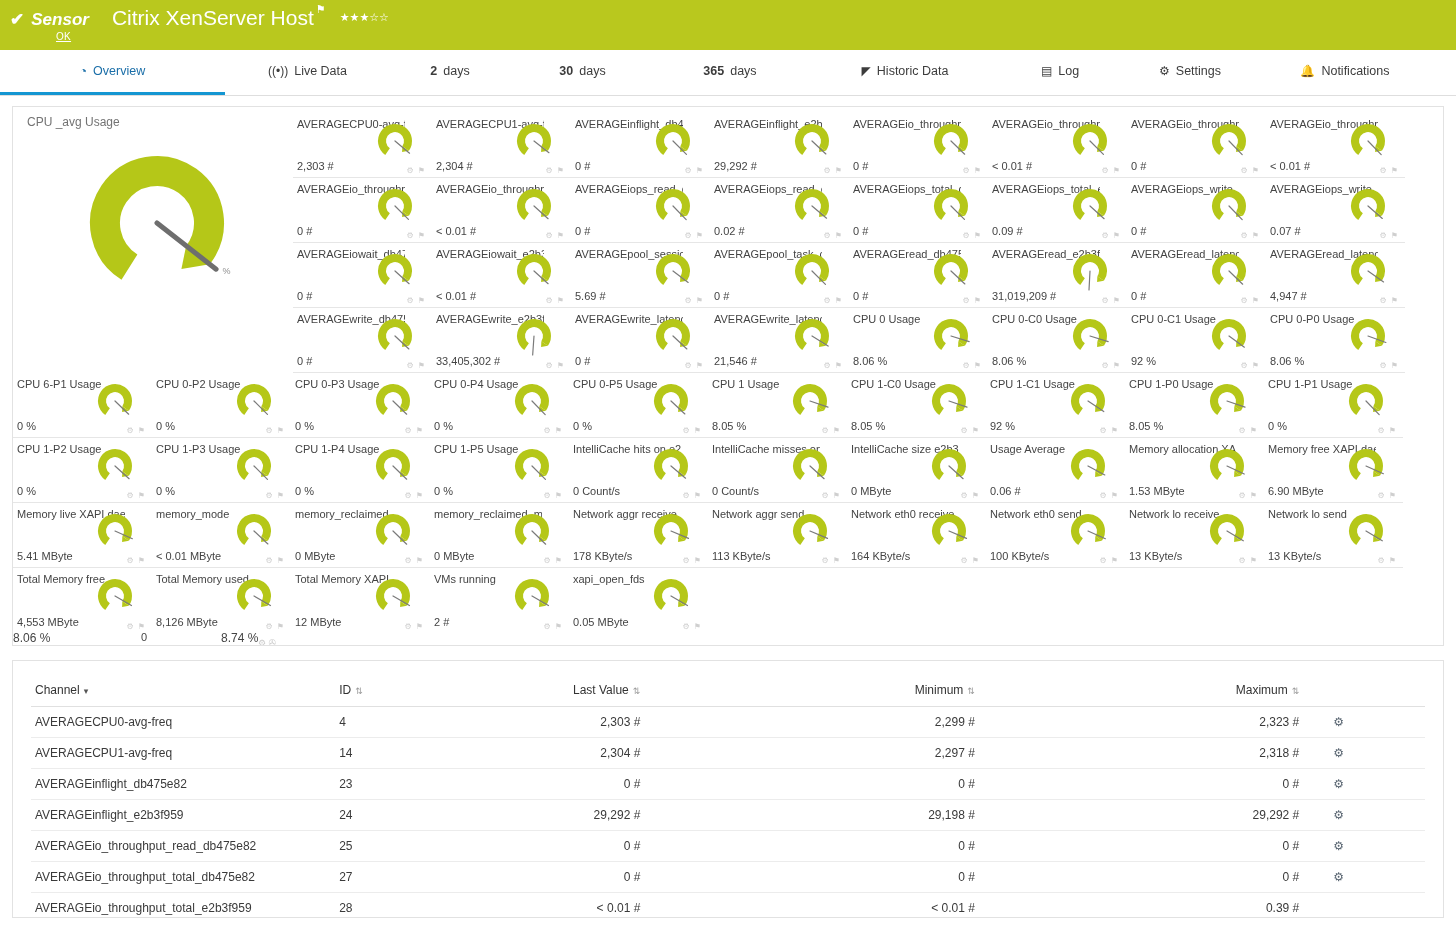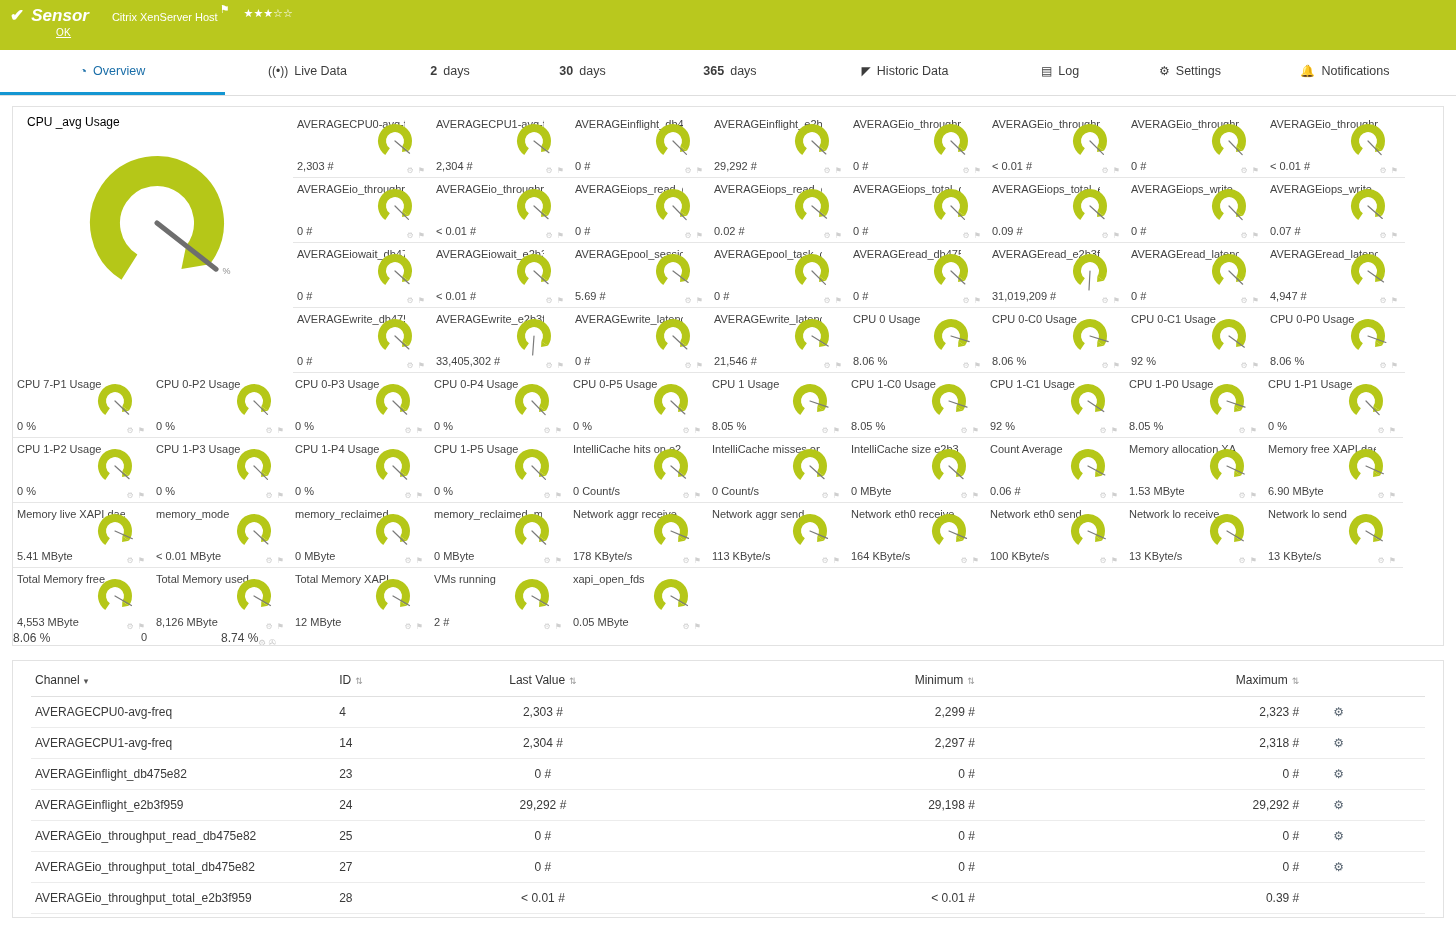--- a/index.html
+++ b/index.html
@@ -17,21 +17,21 @@
   .hdr {
     height:50px;
     background:#b9c81e;
     color:#ffffff;
     position:relative;
     padding:6px 0 0 10px;
   }
   .hdr-line { display:flex; align-items:baseline; }
   .hdr-check { font-size:17px; font-weight:bold; margin-right:7px; line-height:1; }
   .hdr-kind { font-style:italic; font-weight:bold; font-size:17px; margin-right:23px; }
-  .hdr-title { font-size:11px; }
+  .hdr-title { font-size:21px; }
   .hdr-flag { font-size:11px; margin-left:2px; align-self:flex-start; position:relative; top:-3px; }
   .hdr-stars { margin-left:14px; font-size:11px; letter-spacing:0px; color:#ffffff; position:relative; top:-4px; }
   .hdr-status { font-size:10px; margin-left:46px; margin-top:1px; letter-spacing:.3px;text-decoration:underline; }
 
   
   .tabs {
     height:46px;
     border-bottom:1px solid #dedede;
     display:flex;
     align-items:stretch;
@@ -59,21 +59,21 @@
     height:540px;
     display:flex;
     overflow:hidden;
   }
   .big-gauge-cell {
     width:280px;
     padding:8px 10px 0 14px;
     position:relative;
     flex:0 0 280px;
   }
-  .bg-title { font-size:12px; color:#000000; margin-bottom:2px; }
+  .bg-title { font-size:12px; color:#737373; margin-bottom:2px; }
   .bg-wrap { position:relative; width:260px; height:165px; }
   .bg-foot { position:absolute; left:0; bottom:0; width:265px; font-size:12px; color:#444; }
   .bg-foot .v-left { position:absolute; left:0; bottom:0; }
   .bg-foot .v-mid  { position:absolute; left:128px; bottom:2px; font-size:11px; }
   .bg-foot .v-right{ position:absolute; left:208px; bottom:0; }
   .bg-icons { position:absolute; right:2px; bottom:-3px; color:#cccccc; font-size:9px; }
 
   .grid-area { flex:1 1 auto; padding-top:6px; }
   .grow { display:flex; flex-wrap:wrap; }
 
@@ -97,40 +97,40 @@
   }
   .cell .c-gauge { position:absolute; right:14px; top:6px; }
   .cell .c-icons { position:absolute; right:6px; bottom:2px; color:#cfcfcf; font-size:8px; letter-spacing:1px; }
   .cell.nb { border-bottom:none; }
 
   
   .tbl-panel {
     margin:14px 12px 0 12px;
     border:1px solid #e2e2e2;
     background:#fff;
-    padding:8px 18px 0 18px;
+    padding:18px 18px 0 18px;
     height:258px;
     overflow:hidden;
   }
   table { width:100%; border-collapse:collapse; font-size:12px; }
   thead th {
     font-weight:normal; color:#333;
     border-bottom:1px solid #e0e0e0;
     padding:4px 4px 9px 4px;
     white-space:nowrap;
   }
   tbody td {
     padding:8px 4px;
     border-bottom:1px solid #ececec;
     color:#3a3a3a;
     white-space:nowrap;
   }
   .col-ch { text-align:left; width:300px; }
   .col-id { text-align:left; width:105px; }
-  .col-lv { text-align:center; width:200px;margin-top:20px; }
+  .col-lv { text-align:right; width:200px;margin-top:20px; }
   .col-mn { text-align:right; width:330px; }
   .col-mx { text-align:right; width:320px; }
   .col-ac { text-align:left; width:120px; padding-left:30px; }
   .sort-ic { color:#9a9a9a; font-size:9px; margin-left:4px; }
   .sort-ic.down { color:#555; }
   .act-ic { color:#5a6672; font-size:12px; }
 </style>
 </head>
 <body>
 
@@ -530,21 +530,21 @@
               <path d="M 15.54 32.65 A 13 13 0 1 1 33.65 29.46" fill="none" stroke="#b5c718" stroke-width="8"></path>
               <polygon points="36.92558475291286,31.750799417967784 30.080307455195353,32.90271738329051 30.372368398600926,27.162187927159415" fill="#b5c718"></polygon>
               <line x1="23" y1="22" x2="40.85" y2="28.50" stroke="#7a7a7a" stroke-width="1.2" stroke-linecap="round"></line>
             </svg></div>
           <div class="c-val">8.06 %</div>
           <div class="c-icons"><span>⚙</span> <span>⚑</span></div>
         </div>
       </div>
       <div class="grow" style="margin-left: -280px; width: 1432px;">
         <div class="cell">
-          <div class="c-title">CPU 7-P1 Usage</div>
+          <div class="c-title">CPU 6-P1 Usage</div>
           <div class="c-gauge"><svg width="46" height="44" viewBox="0 0 46 44">
               <path d="M 15.54 32.65 A 13 13 0 1 1 33.65 29.46" fill="none" stroke="#b5c718" stroke-width="8"></path>
               <polygon points="36.92558475291286,31.750799417967784 30.080307455195353,32.90271738329051 30.372368398600926,27.162187927159415" fill="#b5c718"></polygon>
               <line x1="23" y1="22" x2="36.67" y2="35.20" stroke="#7a7a7a" stroke-width="1.2" stroke-linecap="round"></line>
             </svg></div>
           <div class="c-val">0 %</div>
           <div class="c-icons"><span>⚙</span> <span>⚑</span></div>
         </div>
         <div class="cell">
           <div class="c-title">CPU 0-P2 Usage</div>
@@ -702,21 +702,21 @@
           <div class="c-title">IntelliCache size e2b3…</div>
           <div class="c-gauge"><svg width="46" height="44" viewBox="0 0 46 44">
               <path d="M 15.54 32.65 A 13 13 0 1 1 33.65 29.46" fill="none" stroke="#b5c718" stroke-width="8"></path>
               <polygon points="36.92558475291286,31.750799417967784 30.080307455195353,32.90271738329051 30.372368398600926,27.162187927159415" fill="#b5c718"></polygon>
               <line x1="23" y1="22" x2="37.12" y2="34.71" stroke="#7a7a7a" stroke-width="1.2" stroke-linecap="round"></line>
             </svg></div>
           <div class="c-val">0 MByte</div>
           <div class="c-icons"><span>⚙</span> <span>⚑</span></div>
         </div>
         <div class="cell">
-          <div class="c-title">Count Average</div>
+          <div class="c-title">Usage Average</div>
           <div class="c-gauge"><svg width="46" height="44" viewBox="0 0 46 44">
               <path d="M 15.54 32.65 A 13 13 0 1 1 33.65 29.46" fill="none" stroke="#b5c718" stroke-width="8"></path>
               <polygon points="36.92558475291286,31.750799417967784 30.080307455195353,32.90271738329051 30.372368398600926,27.162187927159415" fill="#b5c718"></polygon>
               <line x1="23" y1="22" x2="39.78" y2="30.92" stroke="#7a7a7a" stroke-width="1.2" stroke-linecap="round"></line>
             </svg></div>
           <div class="c-val">0.06 #</div>
           <div class="c-icons"><span>⚙</span> <span>⚑</span></div>
         </div>
         <div class="cell">
           <div class="c-title">Memory allocation XA…</div>

